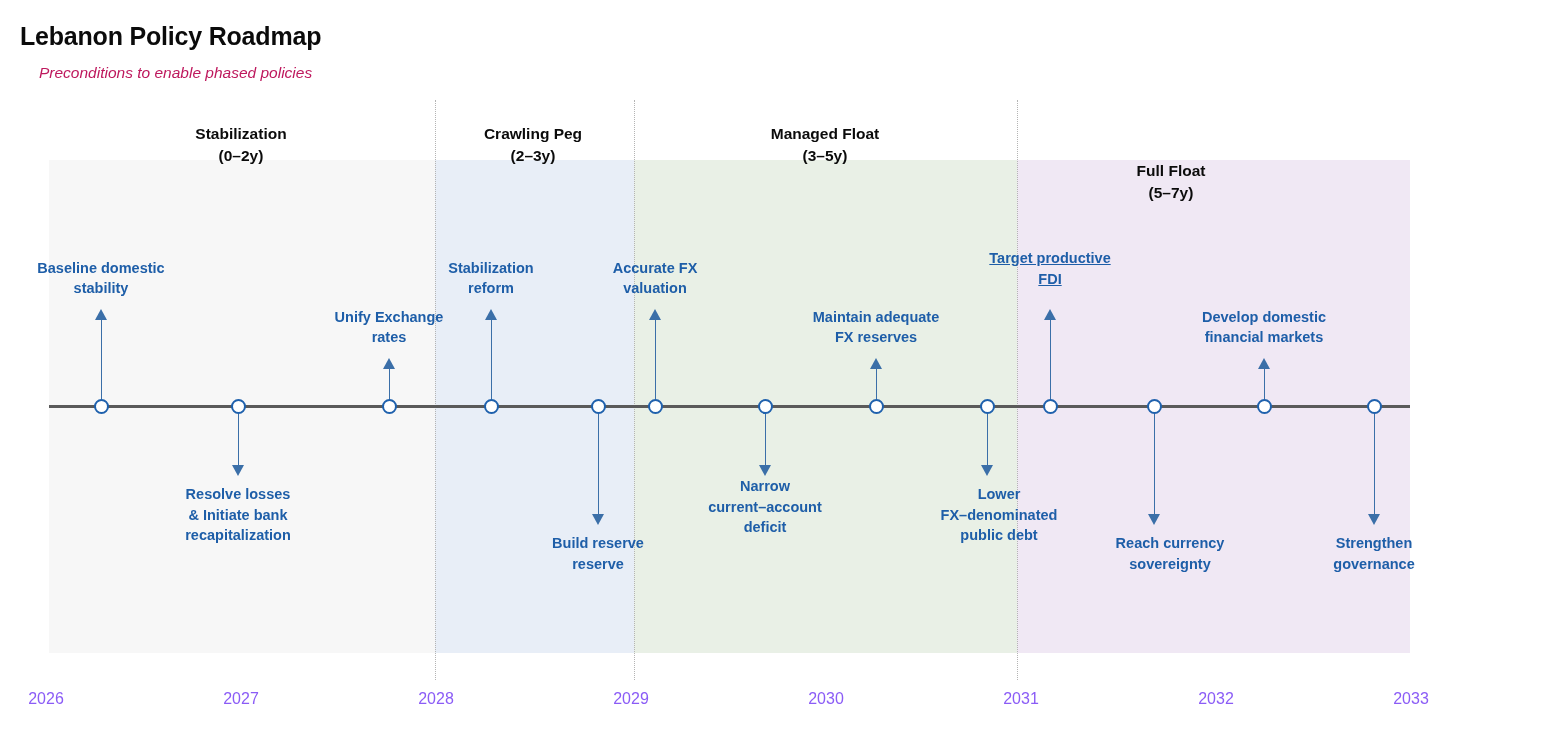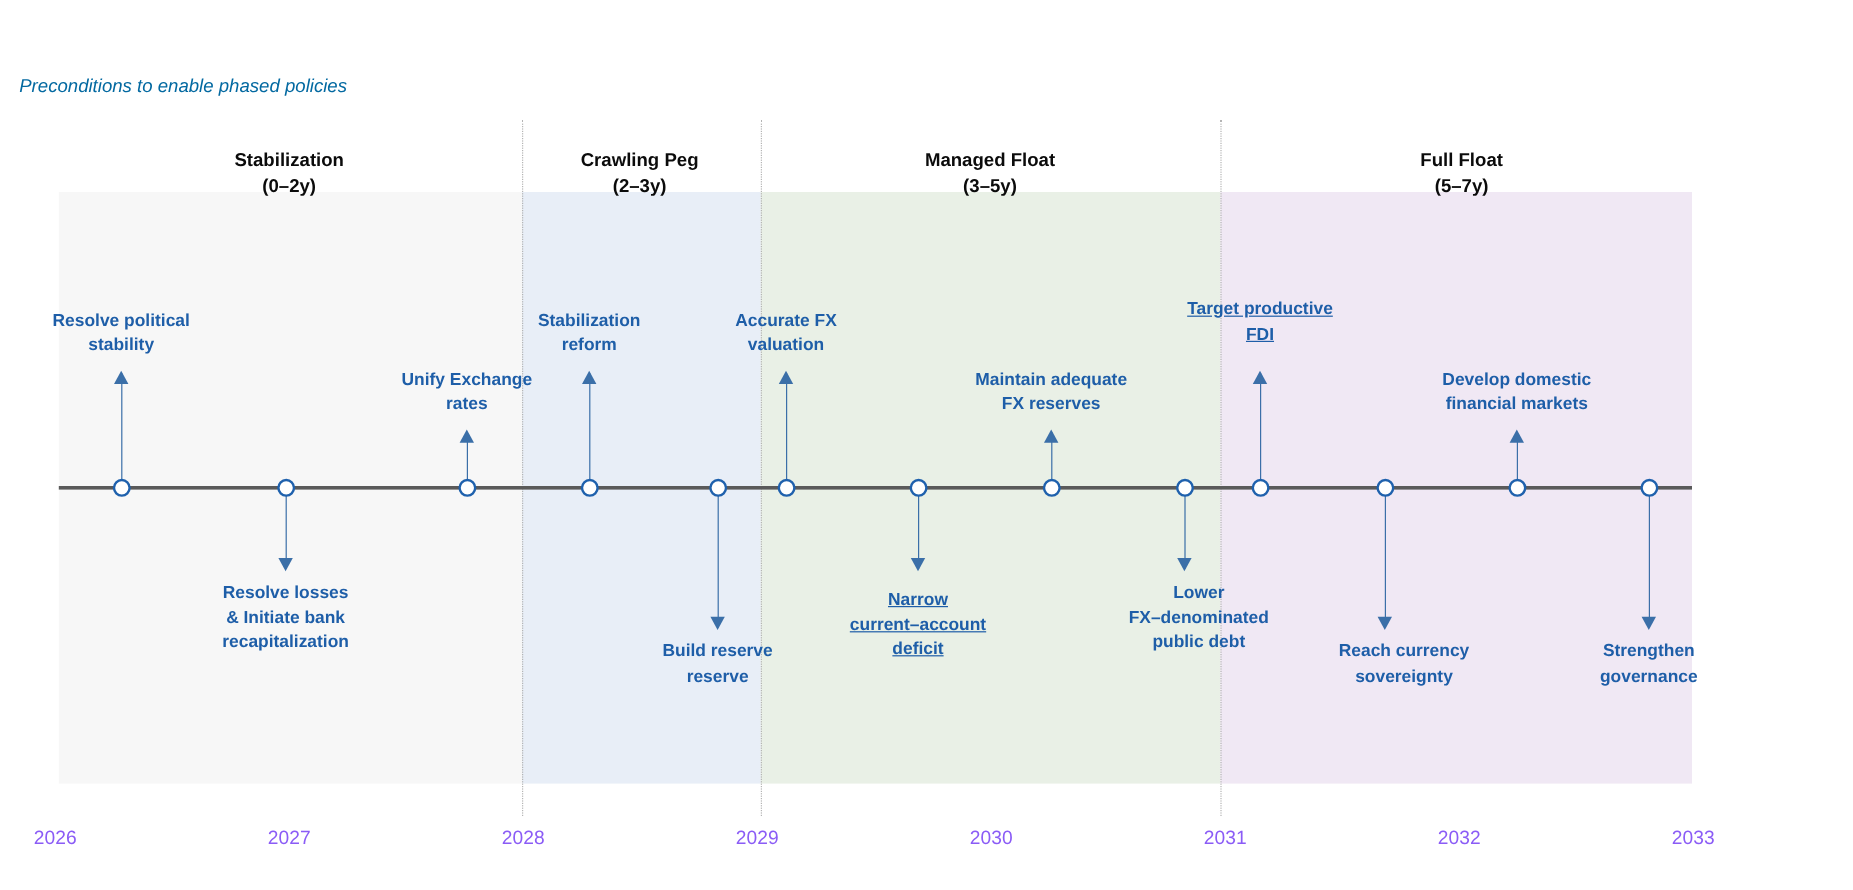--- a/index.html
+++ b/index.html
@@ -12,22 +12,22 @@
   }
   #stage{position:absolute;inset:0;}
 
   
   .title{
     position:absolute;left:20px;top:22px;
     font-size:25px;font-weight:bold;color:#0b0b0b;
     letter-spacing:-0.2px;white-space:nowrap;
   }
   .subtitle{
-    position:absolute;left:16px;top:64px;
-    font-size:15.5px;font-style:italic;color:#0369a1;
+    position:absolute;left:39px;top:64px;
+    font-size:15.5px;font-style:italic;color:#be185d;
     white-space:nowrap;
   }
 
   
   .band{position:absolute;top:160px;height:493px;}
 
   
   .divider{
     position:absolute;top:100px;height:580px;width:0;
     border-left:1.6px dotted #b4b4b4;
@@ -94,20 +94,21 @@
     font-size:16px;color:#8b5cf6;
     transform:translateX(-50%);
     white-space:nowrap;
   }
 </style>
 </head>
 <body>
 
 <div id="stage">
 
+  <div class="title">Lebanon Policy Roadmap</div>
   <div class="subtitle">Preconditions to enable phased policies</div>
 
   <div id="bands">
       <div class="band" style="left: 49px; width: 386px; background: rgb(247, 247, 247);"></div>
       <div class="band" style="left: 435px; width: 199px; background: rgb(232, 238, 247);"></div>
       <div class="band" style="left: 634px; width: 383px; background: rgb(233, 240, 230);"></div>
       <div class="band" style="left: 1017px; width: 393px; background: rgb(240, 232, 244);"></div>
     </div>
   <div id="dividers">
       <div class="divider" style="left: 435px;"></div>
@@ -120,34 +121,34 @@
         <div>(0–2y)</div>
       </div>
       <div class="phase-head" style="left: 533px;">
         <div>Crawling Peg</div>
         <div>(2–3y)</div>
       </div>
       <div class="phase-head" style="left: 825px;">
         <div>Managed Float</div>
         <div>(3–5y)</div>
       </div>
-      <div class="phase-head" style="left: 1218px;">
+      <div class="phase-head" style="left: 1171px; margin-top: 37px;">
         <div>Full Float</div>
         <div>(5–7y)</div>
       </div>
     </div>
 
   <div class="axis-line"></div>
 
   <div id="events">
       <div class="marker" style="left: 101px;"></div>
       <div class="stem" style="left: 101px; top: 311px; height: 95px;"></div>
       <div class="arrow up" style="left: 101px; top: 309px;"></div>
       <div class="evt-label above" style="left: 101px; top: 257.8px;">
-        <div>Resolve political</div>
+        <div>Baseline domestic</div>
         <div>stability</div>
       </div>
       <div class="marker" style="left: 238px;"></div>
       <div class="stem" style="left: 238px; top: 406px; height: 68px;"></div>
       <div class="arrow down" style="left: 238px; top: 465px;"></div>
       <div class="evt-label below" style="left: 238px; top: 484px;">
         <div>Resolve losses</div>
         <div>&amp; Initiate bank</div>
         <div>recapitalization</div>
       </div>
@@ -175,21 +176,21 @@
       <div class="marker" style="left: 655px;"></div>
       <div class="stem" style="left: 655px; top: 311px; height: 95px;"></div>
       <div class="arrow up" style="left: 655px; top: 309px;"></div>
       <div class="evt-label above" style="left: 655px; top: 257.8px;">
         <div>Accurate FX</div>
         <div>valuation</div>
       </div>
       <div class="marker" style="left: 765px;"></div>
       <div class="stem" style="left: 765px; top: 406px; height: 68px;"></div>
       <div class="arrow down" style="left: 765px; top: 465px;"></div>
-      <div class="evt-label below" style="left: 765px; top: 490px; text-decoration: underline;">
+      <div class="evt-label below" style="left: 765px; top: 476px;">
         <div>Narrow</div>
         <div>current–account</div>
         <div>deficit</div>
       </div>
       <div class="marker" style="left: 876px;"></div>
       <div class="stem" style="left: 876px; top: 360px; height: 46px;"></div>
       <div class="arrow up" style="left: 876px; top: 358px;"></div>
       <div class="evt-label above" style="left: 876px; top: 306.8px;">
         <div>Maintain adequate</div>
         <div>FX reserves</div>

